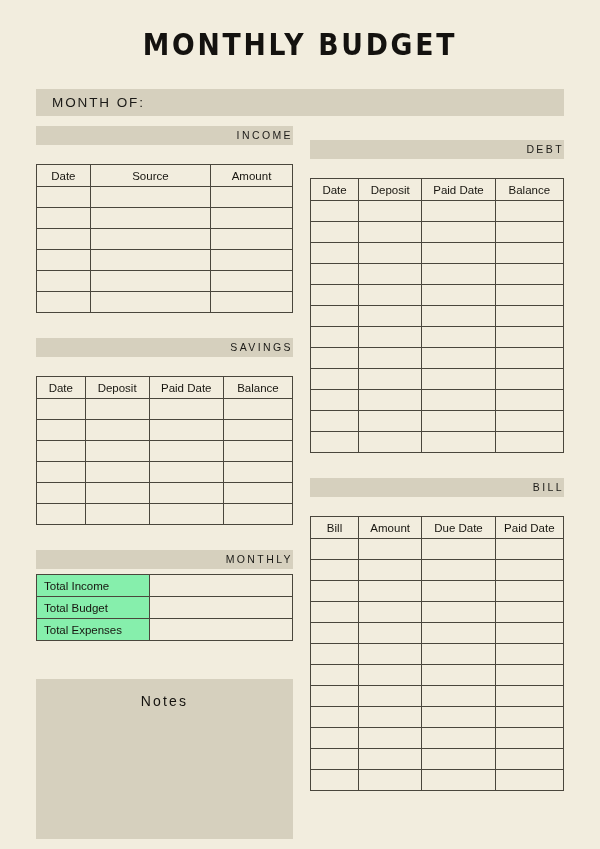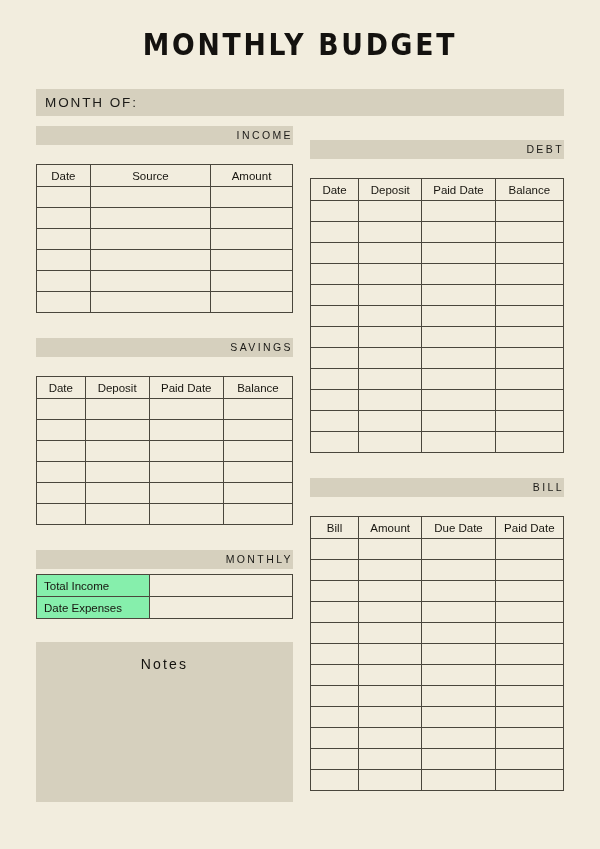--- a/index.html
+++ b/index.html
@@ -44,21 +44,21 @@
     position: absolute;
     left: 36px;
     top: 89px;
     width: 528px;
     height: 27px;
     background: #D6D0BE;
     display: flex;
     align-items: center;
   }
   .month-bar-label {
-    padding-left: 9px;
+    padding-left: 16px;
     font-size: 13.5px;
     letter-spacing: 1.9px;
     color: #1b1a17;
   }
 
   
   .col-left {
     position: absolute;
     left: 36px;
     top: 126px;
@@ -139,21 +139,21 @@
     text-align: left;
     color: #17150f;
     background: #86efac;
   }
   table.monthly col.lab { width: 44%; }
   table.monthly col.val { width: 56%; }
   table.monthly td.val { background: #F2EDDE; }
 
   
   .notes {
-    margin-top: 23px;
+    margin-top: 38px;
     background: #D6D0BE;
     height: 160px;
     box-sizing: border-box;
     padding-top: 14px;
   }
   .notes-title {
     text-align: center;
     font-size: 14px;
     letter-spacing: 2.2px;
     color: #14120f;
@@ -282,21 +282,25 @@
       <colgroup>
           <col class="lab">
           <col class="val">
         </colgroup>
       <tbody>
         <tr>
           <td>Total Income</td>
           <td class="val"></td>
         </tr>
         <tr>
-          <td>Date Expenses</td>
+          <td>Total Budget</td>
+          <td class="val"></td>
+        </tr>
+        <tr>
+          <td>Total Expenses</td>
           <td class="val"></td>
         </tr>
       </tbody>
     </table>
 
     <div class="notes">
       <div class="notes-title">Notes</div>
       <div class="notes-body"></div>
     </div>
 

